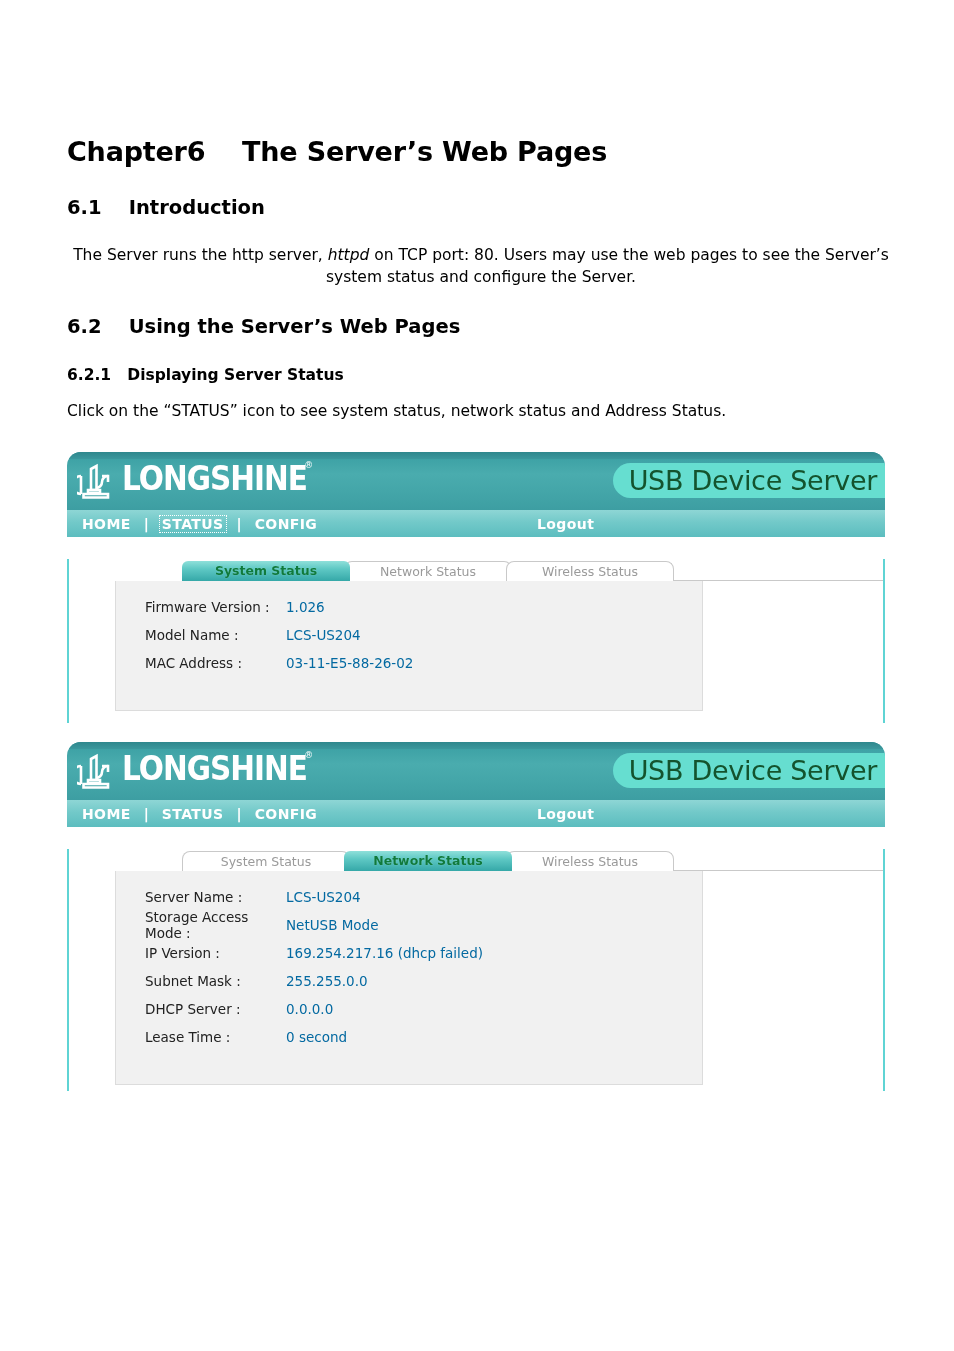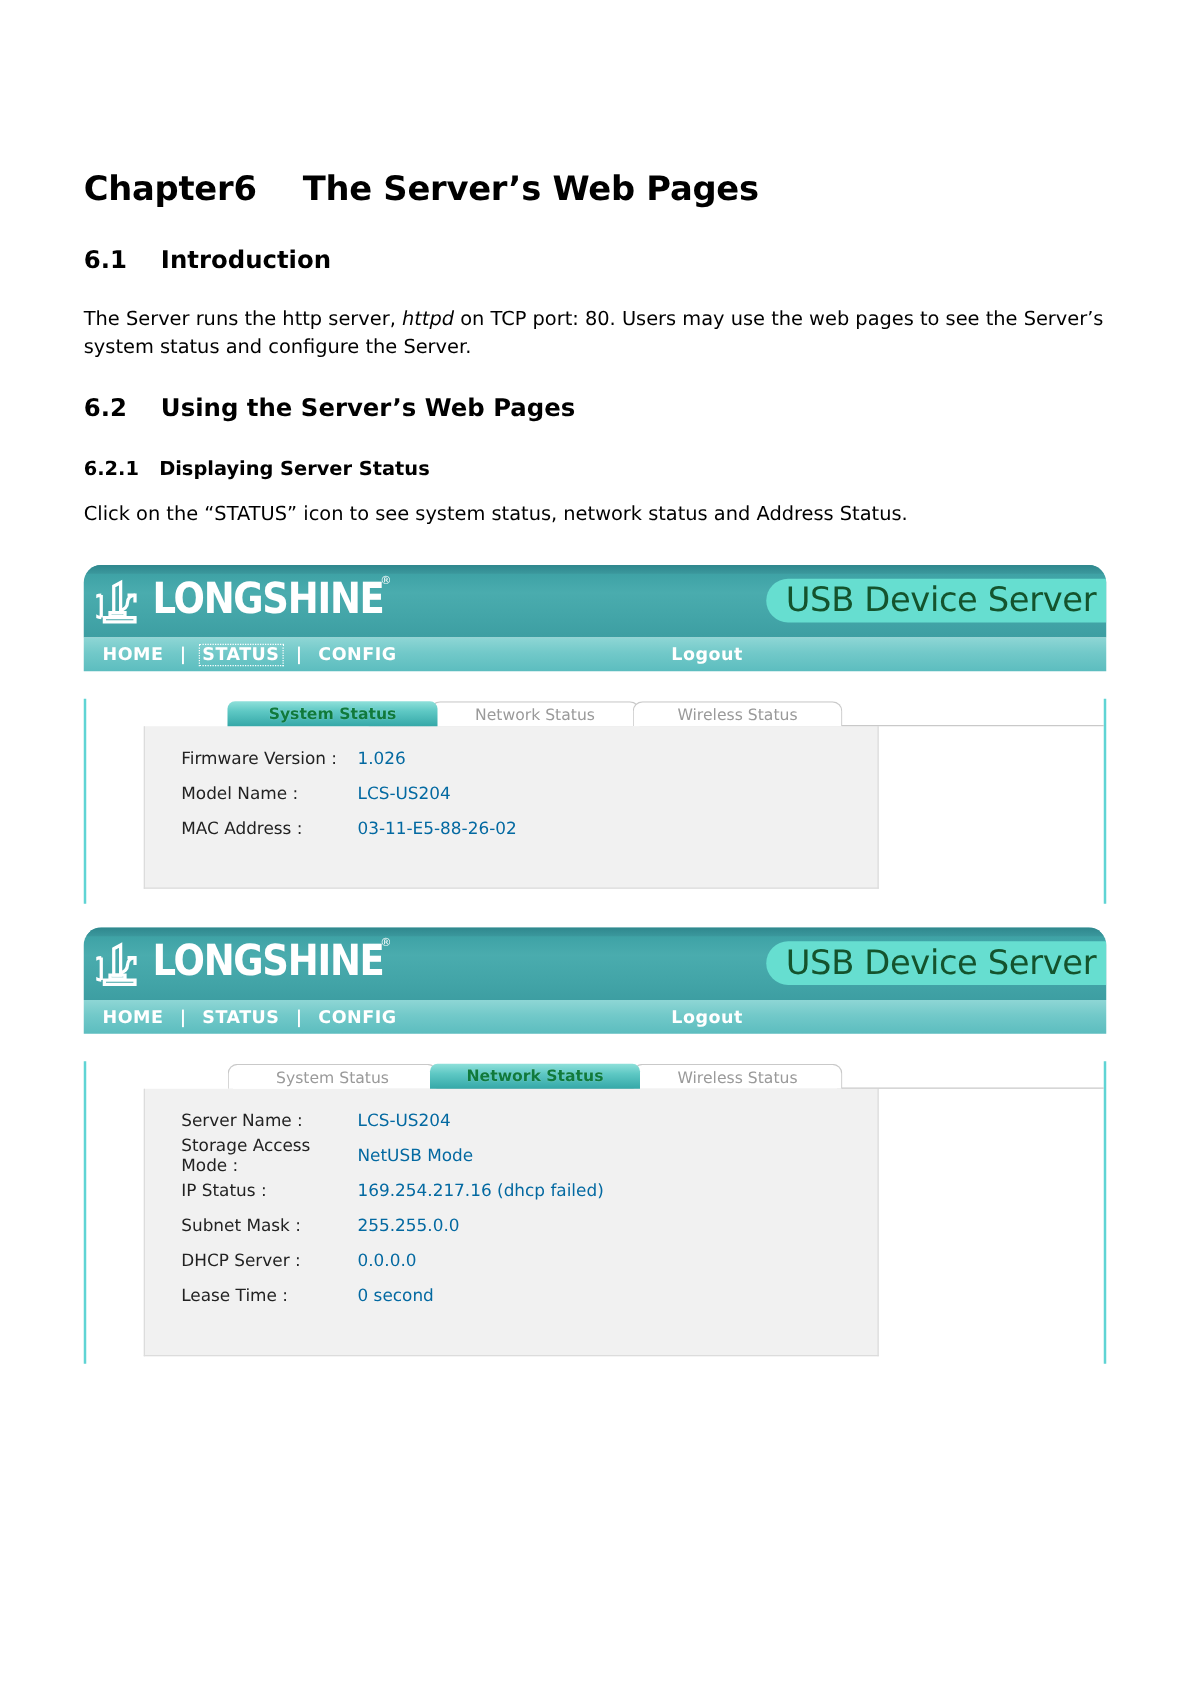--- a/index.html
+++ b/index.html
@@ -117,21 +117,21 @@
 <body>
 
 <div class="page">
 
   <div class="doc">
 
     <h1 class="chapter">Chapter6    The Server’s Web Pages</h1>
 
     <h2 class="sect" style="top:196px;">6.1    Introduction</h2>
 
-    <p class="body" style="top:244px;"><span>The Server runs the http server, </span><i>httpd</i><span> on TCP port: 80. Users may use the web pages to see the Server’s system status and configure the Server.</span></p>
+    <p class="body" style="top:244px;text-align:center;"><span>The Server runs the http server, </span><i>httpd</i><span> on TCP port: 80. Users may use the web pages to see the Server’s system status and configure the Server.</span></p>
 
     <h2 class="sect" style="top:315px;">6.2    Using the Server’s Web Pages</h2>
 
     <h3 class="subsect" style="top:366px;">6.2.1   Displaying Server Status</h3>
 
     <p class="body" style="top:400px;">Click on the “STATUS” icon to see system status, network status and Address Status.</p>
   </div>
 
   <div class="panel" id="panel1" style="left:67px;top:452px;">
 
@@ -234,21 +234,21 @@
       <div class="fields">
         <div class="field-row">
           <span class="field-label">Server Name :</span>
           <span class="field-value">LCS-US204</span>
         </div>
         <div class="field-row">
           <span class="field-label">Storage Access Mode :</span>
           <span class="field-value">NetUSB Mode</span>
         </div>
         <div class="field-row">
-          <span class="field-label">IP Status :</span>
+          <span class="field-label">IP Version :</span>
           <span class="field-value">169.254.217.16 (dhcp failed)</span>
         </div>
         <div class="field-row">
           <span class="field-label">Subnet Mask :</span>
           <span class="field-value">255.255.0.0</span>
         </div>
         <div class="field-row">
           <span class="field-label">DHCP Server :</span>
           <span class="field-value">0.0.0.0</span>
         </div>

